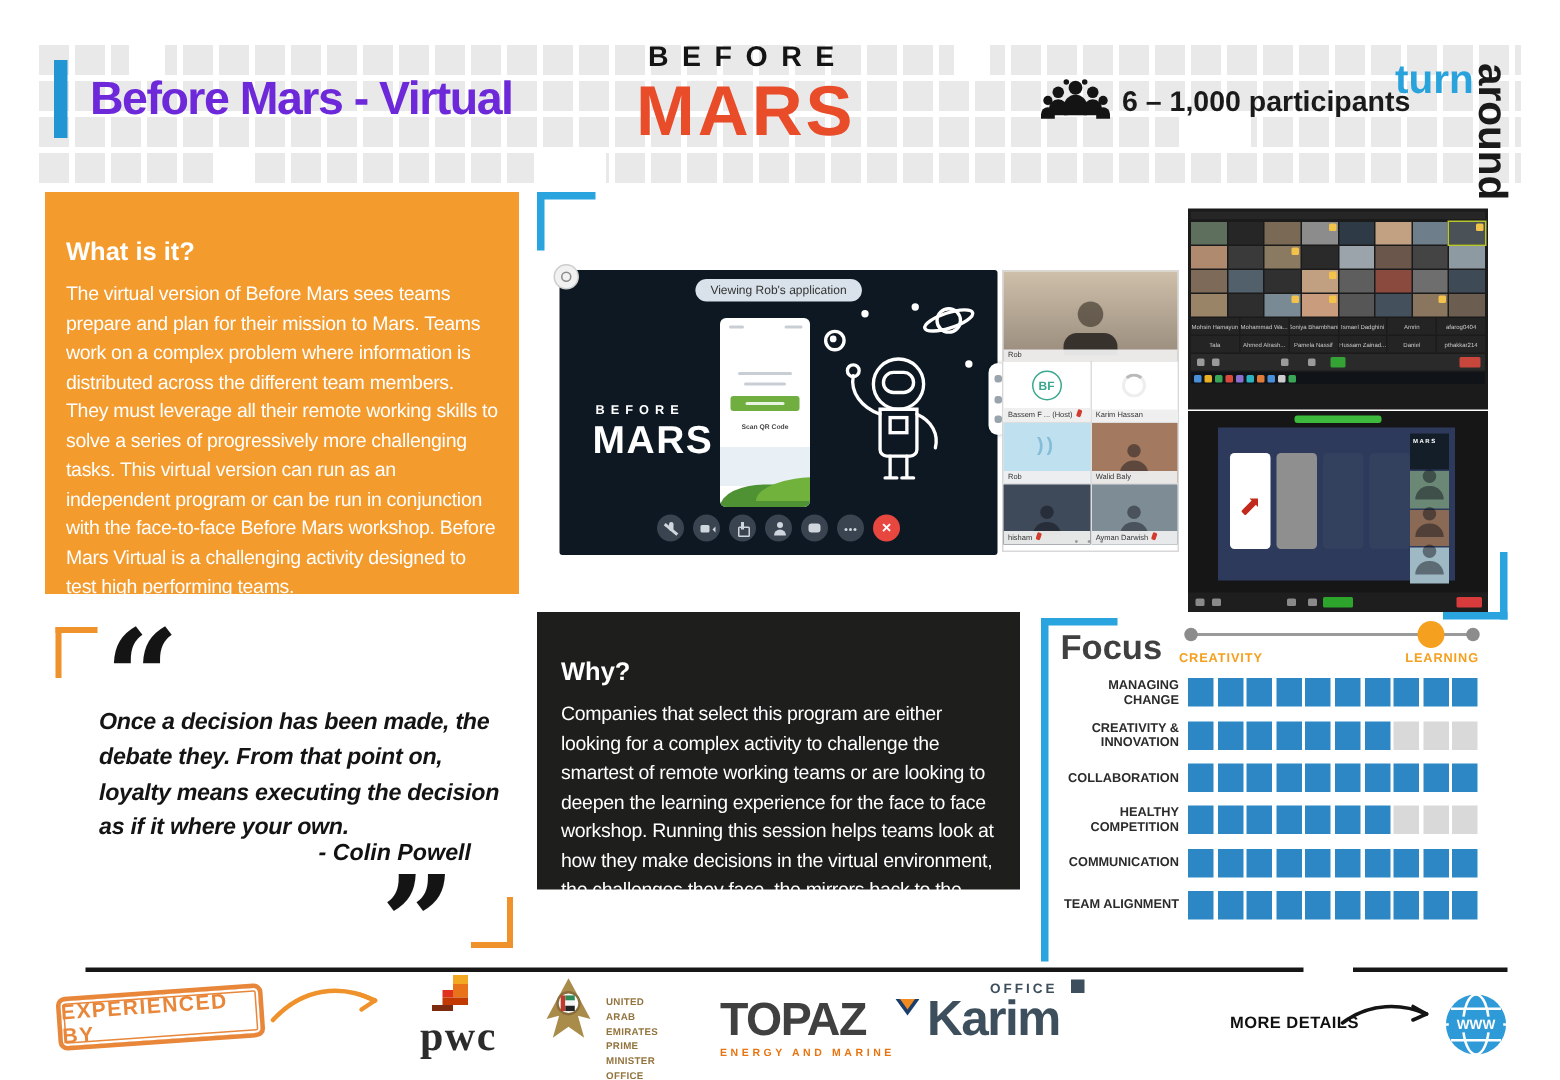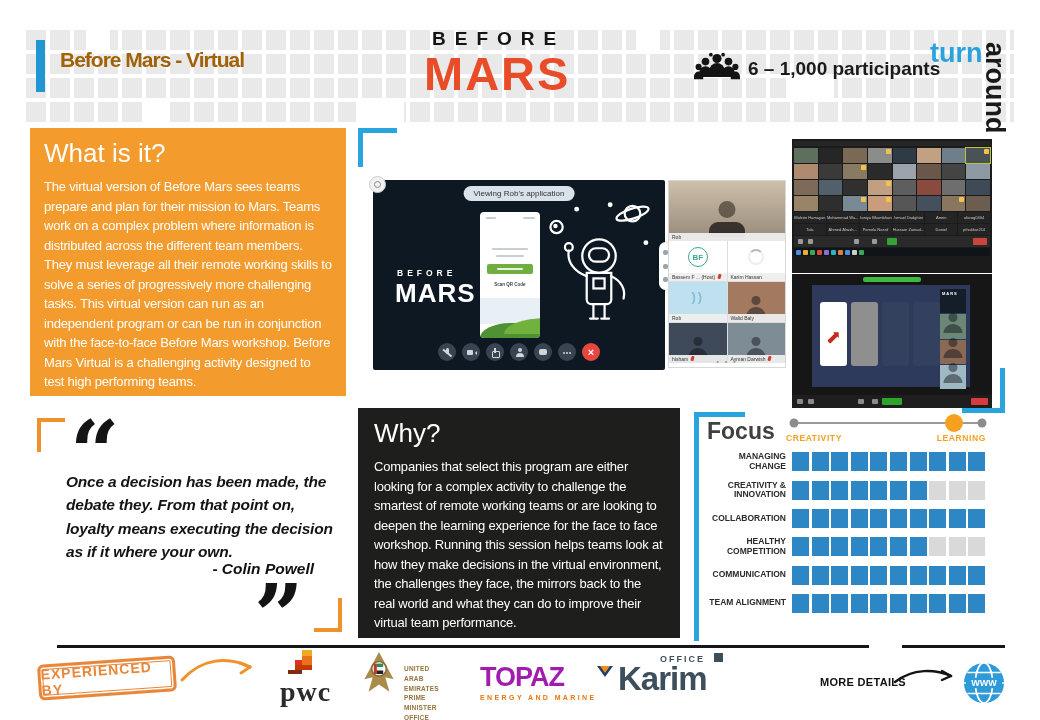--- a/index.html
+++ b/index.html
@@ -6,33 +6,33 @@
   .page{position:relative;width:1040px;height:720px;background:#fff;overflow:hidden;
         font-family:"Liberation Sans",sans-serif;color:#111}
 
   
   .mosaic{position:absolute;left:26px;top:26px;width:988px;height:96px;
     background-image:
       repeating-linear-gradient(to bottom,#fff 0 4px,transparent 4px 24px),
       repeating-linear-gradient(to right,#e9e9e9 0 20px,#fff 20px 24px);}
   .mosaic-hole{position:absolute;background:#fff}
   .title-bar{position:absolute;left:36px;top:40px;width:9px;height:52px;background:#2196d3}
-  .page-title{position:absolute;left:60px;top:48px;font-size:21px;font-weight:bold;letter-spacing:-1px;color:#a16207}
+  .page-title{position:absolute;left:60px;top:48px;font-size:31px;font-weight:bold;letter-spacing:-1px;color:#6d28d9}
   .logo-top{position:absolute;left:432px;top:28px;font-size:19px;font-weight:bold;letter-spacing:9px;color:#141414}
   .logo-bottom{position:absolute;left:424px;top:46px;font-size:47px;font-weight:bold;letter-spacing:2px;color:#e84c28}
   .ppl-icon{position:absolute;left:694px;top:52px}
   .participants{position:absolute;left:748px;top:58px;font-size:19px;font-weight:bold;color:#1a1a1a}
   .turn{position:absolute;left:930px;top:38px;font-size:27px;font-weight:bold;color:#2aa3dc}
   .around{position:absolute;left:979px;top:42px;font-size:27px;font-weight:bold;color:#1a1a1a;
           writing-mode:vertical-rl;letter-spacing:0px;height:84px}
 
   
   .what-box{position:absolute;left:30px;top:128px;width:316px;height:268px;background:#f49b2e;color:#fff;
             padding:10px 14px;box-sizing:border-box}
-  .box-title{font-size:26px;font-weight:normal;margin:0 0 8px 0}
+  .box-title{font-size:17px;font-weight:bold;margin:20px 0 8px 0}
   .box-body{font-size:13px;font-weight:normal;line-height:1.5;letter-spacing:-.2px}
 
   
   .br{position:absolute}
   .br-tl-blue{left:358px;top:128px;width:34px;height:34px;border-top:5px solid #2aa4de;border-left:5px solid #2aa4de}
   .br-br-blue{left:962px;top:368px;width:38px;height:40px;border-bottom:5px solid #2aa4de;border-right:5px solid #2aa4de}
 
   .shot-main{position:absolute;left:373px;top:180px;width:292px;height:190px;background:#0d1822;border-radius:2px}
   .gear-dot{position:absolute;left:-4px;top:-4px;width:15px;height:15px;border-radius:50%;background:#f1f1f1;border:1px solid #ccc}
   .gear-dot::after{content:"";position:absolute;left:4px;top:4px;width:5px;height:5px;border-radius:50%;border:1.5px solid #8a8a8a}
@@ -124,21 +124,21 @@
   .br-tl-orange{left:37px;top:418px;width:24px;height:30px;border-top:4px solid #f0922b;border-left:4px solid #f0922b}
   .br-br-orange{left:314px;top:598px;width:24px;height:30px;border-bottom:4px solid #f0922b;border-right:4px solid #f0922b}
   .q-open,.q-close{position:absolute;font-family:"DejaVu Serif",serif;font-weight:bold;font-size:86px;color:#141414;line-height:.55}
   .q-open{left:70px;top:428px}
   .q-close{left:254px;top:592px}
   .quote-text{position:absolute;left:66px;top:470px;width:268px;font-size:15.5px;font-weight:bold;font-style:italic;
               line-height:1.5;color:#141414;letter-spacing:-.2px}
   .quote-author{position:absolute;left:66px;top:560px;width:248px;text-align:right;font-size:15.5px;font-weight:bold;font-style:italic}
 
   
-  .why-box{position:absolute;left:358px;top:408px;width:322px;height:230px;background:#1e1e1c;color:#fff;
+  .why-box{position:absolute;left:358px;top:408px;width:322px;height:185px;background:#1e1e1c;color:#fff;
            padding:10px 16px;box-sizing:border-box}
 
   
   .focus-bracket{position:absolute;left:694px;top:412px;width:46px;height:224px;border-left:5px solid #2aa4de;border-top:5px solid #2aa4de}
   .focus-title{position:absolute;left:707px;top:418px;font-size:23px;font-weight:bold;color:#404040}
   .slider{position:absolute;left:788px;top:414px}
   .slider-lab-left{position:absolute;left:786px;top:433px;font-size:8.5px;font-weight:bold;color:#f5a01f;letter-spacing:.6px}
   .slider-lab-right{position:absolute;left:888px;top:433px;width:98px;text-align:right;font-size:8.5px;font-weight:bold;color:#f5a01f;letter-spacing:.6px}
   .focus-rows{position:absolute;left:700px;top:452px}
   .frow{display:flex;align-items:center;margin-bottom:9px}
@@ -151,21 +151,21 @@
   
   .foot-line{position:absolute;top:645px;height:3px;background:#161616}
   .stamp{position:absolute;left:38px;top:660px;width:132px;height:30px;border:3px solid #e8863a;border-radius:6px;
          transform:rotate(-4deg);display:flex;align-items:center;justify-content:center;
          color:#e8863a;font-size:14px;font-weight:bold;letter-spacing:1px;box-shadow:inset 0 0 0 1.5px #fff,inset 0 0 0 2.5px #e8863a}
   .pwc-wrap{position:absolute;left:280px;top:650px}
   .pwc-text{position:absolute;left:0px;top:26px;font-family:"Liberation Serif",serif;font-weight:bold;font-size:28px;color:#2b2b2b;letter-spacing:1px}
   .uae-wrap{position:absolute;left:358px;top:650px}
   .uae-text{position:absolute;left:46px;top:14px;font-size:6.5px;font-weight:bold;color:#93743f;line-height:1.5;letter-spacing:.2px}
   .topaz-wrap{position:absolute;left:480px;top:662px}
-  .topaz-text{font-size:27px;font-weight:bold;color:#a21caf;letter-spacing:-1px}
+  .topaz-text{font-size:31px;font-weight:bold;color:#404040;letter-spacing:-1px}
   .topaz-sub{font-size:7px;font-weight:bold;color:#e87511;letter-spacing:2.4px;margin-top:1px}
   .topaz-tri{position:absolute;right:-16px;top:4px}
   .acuity-wrap{position:absolute;left:618px;top:654px;color:#3d4f5c}
   .atkins{position:absolute;left:42px;top:0;font-size:9px;font-weight:bold;letter-spacing:2px}
   .atkins-sq{position:absolute;left:96px;top:-1px;width:9px;height:9px;background:#3d4f5c}
   .acuity{position:absolute;left:0;top:6px;font-size:33px;font-weight:bold;letter-spacing:-1px}
   .more-details{position:absolute;left:820px;top:676px;font-size:11px;font-weight:bold;letter-spacing:.3px;color:#111}
   .arrow-orange{position:absolute;left:178px;top:650px}
   .arrow-black{position:absolute;left:893px;top:664px}
   .globe{position:absolute;left:963px;top:662px;cursor:pointer}

